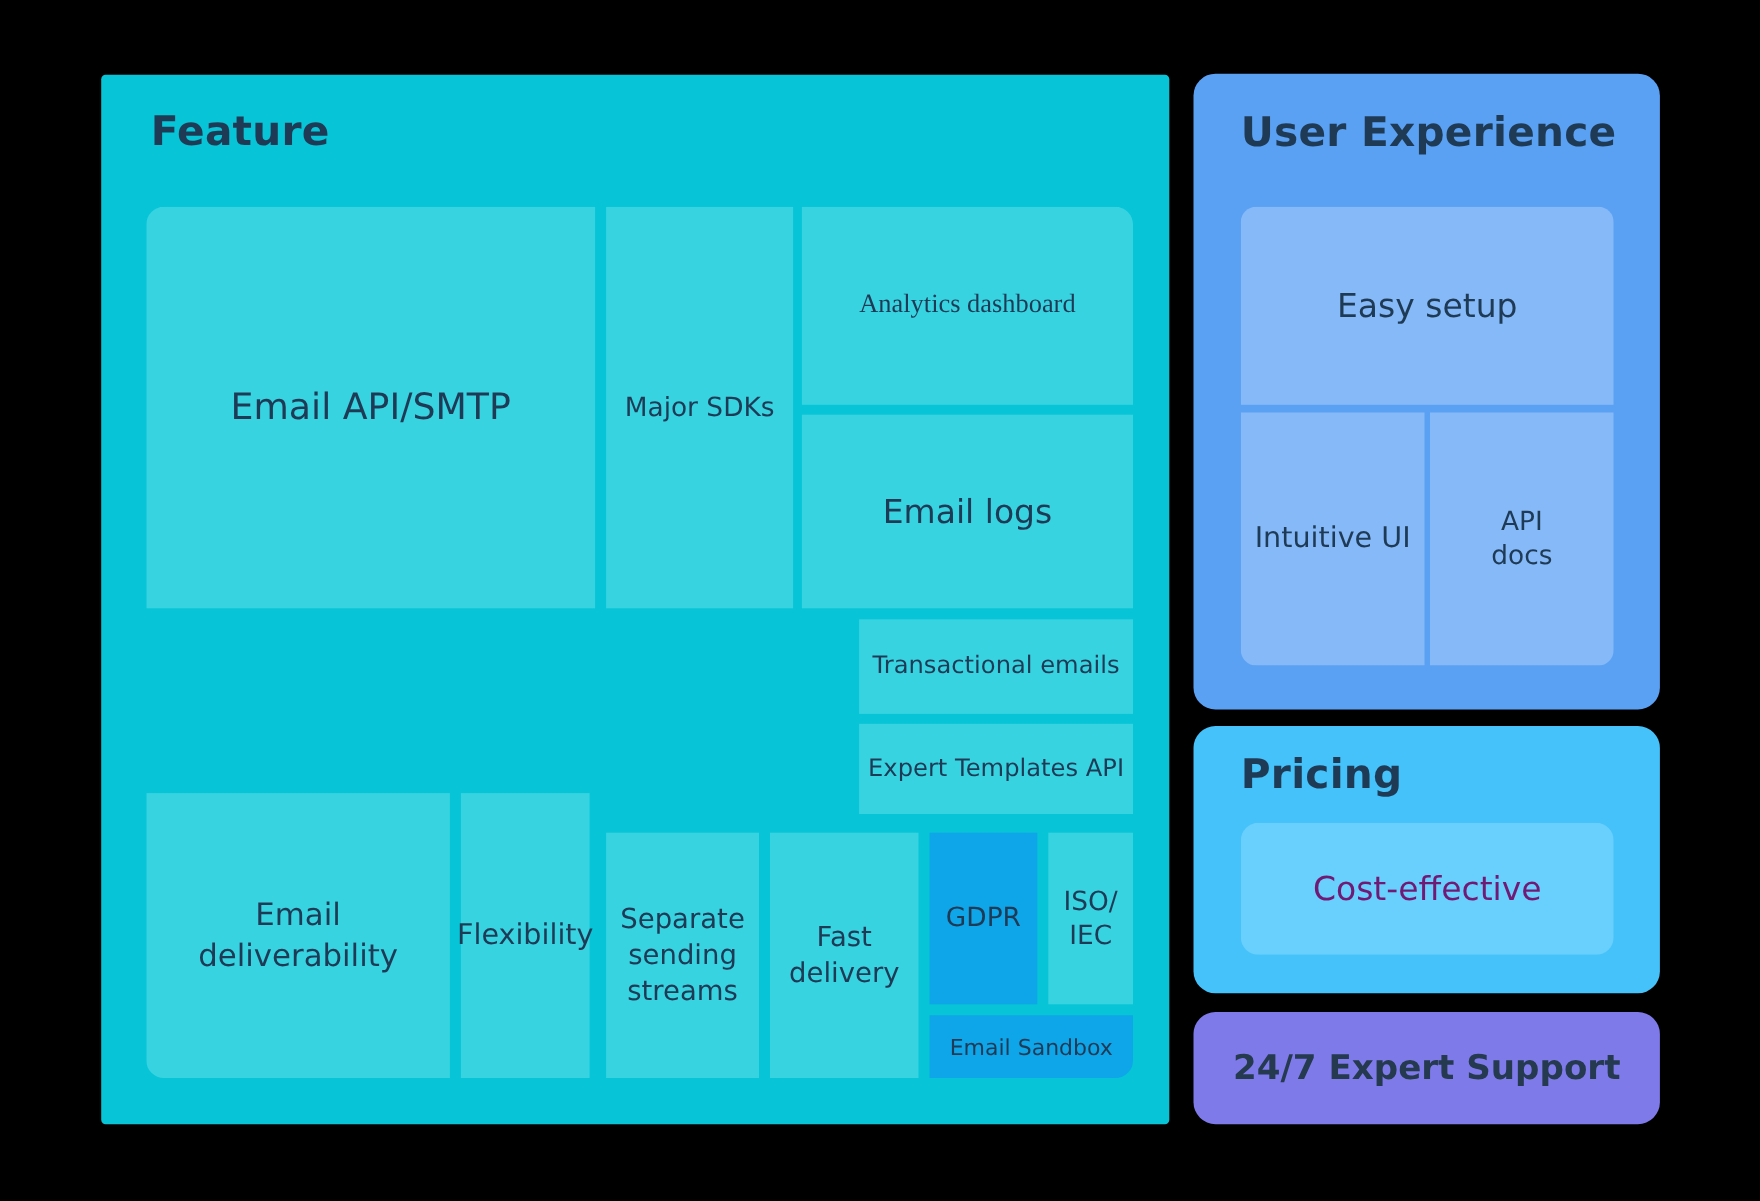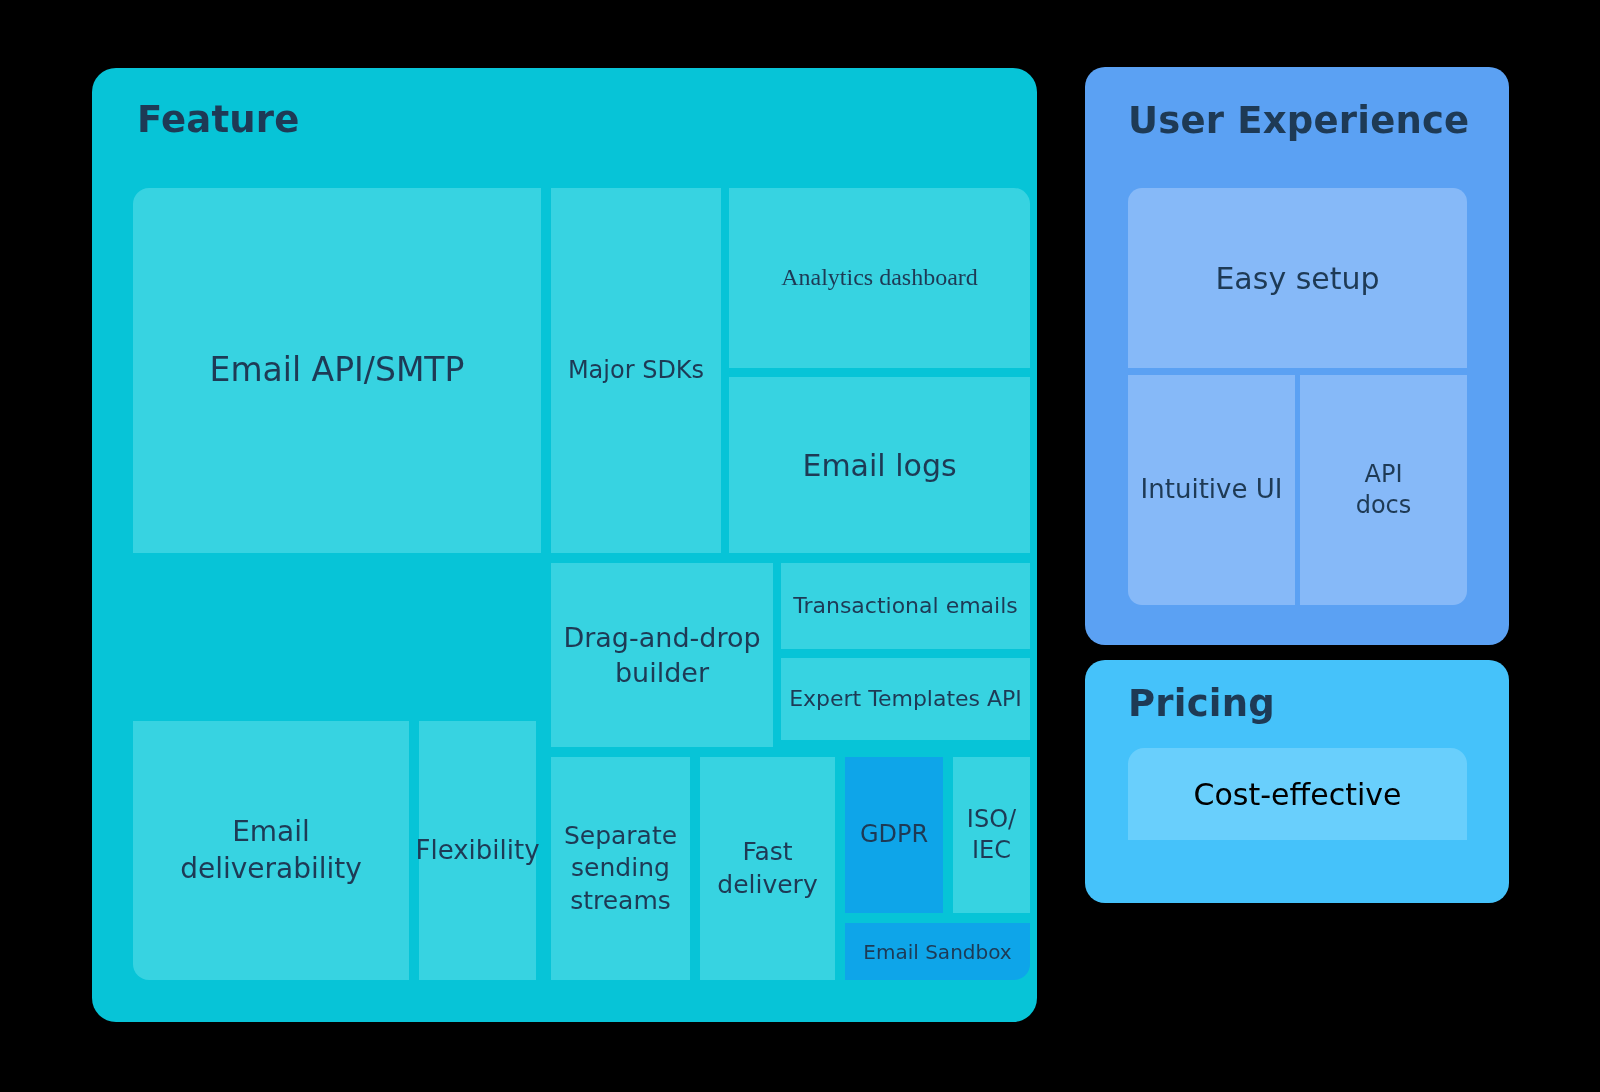--- a/index.html
+++ b/index.html
@@ -1,21 +1,21 @@
 <!DOCTYPE html>
 <html><head>
 <meta charset="utf-8">
 <style>
   html,body{margin:0;padding:0;background:#000;}
   .canvas{
     position:relative;width:1600px;height:1092px;background:#000;overflow:hidden;
     font-family:"DejaVu Sans","Liberation Sans",sans-serif;
   }
   .panel{position:absolute;}
-  #p-feature{left:92px;top:68px;width:945px;height:954px;border-radius:24px;}
+  #p-feature{left:92px;top:68px;width:945px;height:954px;border-radius:4px;padding-left:26px;}
   #p-ux{left:1085px;top:67px;width:424px;height:578px;border-radius:20px;}
   #p-pricing{left:1085px;top:660px;width:424px;height:243px;border-radius:20px;}
   #p-support{left:1085px;top:920px;width:424px;height:102px;border-radius:20px;
              display:flex;align-items:center;justify-content:center;}
   .panel-title{
     position:absolute;font-weight:700;font-size:37px;letter-spacing:0.2px;margin:0;
   }
   #p-feature .panel-title{left:45px;top:30px;}
   #p-ux .panel-title{left:43px;top:32px;}
   #p-pricing .panel-title{left:43px;top:22px;}
@@ -34,22 +34,20 @@
 
 <div class="canvas">
 
   <section class="panel" id="p-feature" style="background: rgb(7, 196, 215);">
     <h2 class="panel-title g-label" style="color: rgb(30, 58, 85);">Feature</h2>
     <div class="tilewrap">
         <div class="tile" style="left: 0px; top: 0px; width: 408px; height: 365px; background: rgb(55, 211, 225); color: rgb(30, 58, 85); font-size: 33px;">Email API/SMTP</div>
         <div class="tile" style="left: 418px; top: 0px; width: 170px; height: 365px; background: rgb(55, 211, 225); color: rgb(30, 58, 85); font-size: 24px;">Major SDKs</div>
         <div class="tile" style="left: 596px; top: 0px; width: 301px; height: 180px; background: rgb(55, 211, 225); color: rgb(30, 58, 85); font-size: 24px; font-family: Liberation Serif, serif;">Analytics dashboard</div>
         <div class="tile" style="left: 596px; top: 189px; width: 301px; height: 176px; background: rgb(55, 211, 225); color: rgb(30, 58, 85); font-size: 30px;">Email logs</div>
-        <div class="tile" style="left: 418px; top: 375px; width: 222px; height: 184px; background: rgb(55, 211, 225); color: rgb(30, 58, 85); font-size: 27px;">Drag-and-drop
-builder</div>
         <div class="tile" style="left: 648px; top: 375px; width: 249px; height: 86px; background: rgb(55, 211, 225); color: rgb(30, 58, 85); font-size: 22px;">Transactional emails</div>
         <div class="tile" style="left: 648px; top: 470px; width: 249px; height: 82px; background: rgb(55, 211, 225); color: rgb(30, 58, 85); font-size: 22px;">Expert Templates API</div>
         <div class="tile" style="left: 0px; top: 533px; width: 276px; height: 259px; background: rgb(55, 211, 225); color: rgb(30, 58, 85); font-size: 28px;">Email
 deliverability</div>
         <div class="tile" style="left: 286px; top: 533px; width: 117px; height: 259px; background: rgb(55, 211, 225); color: rgb(30, 58, 85); font-size: 26px;">Flexibility</div>
         <div class="tile" style="left: 418px; top: 569px; width: 139px; height: 223px; background: rgb(55, 211, 225); color: rgb(30, 58, 85); font-size: 25px;">Separate
 sending
 streams</div>
         <div class="tile" style="left: 567px; top: 569px; width: 135px; height: 223px; background: rgb(55, 211, 225); color: rgb(30, 58, 85); font-size: 25px;">Fast
 delivery</div>
@@ -66,18 +64,21 @@
         <div class="tile" style="left: 0px; top: 0px; width: 339px; height: 180px; background: rgb(134, 185, 248); color: rgb(30, 58, 85); font-size: 30px;">Easy setup</div>
         <div class="tile" style="left: 0px; top: 187px; width: 167px; height: 230px; background: rgb(134, 185, 248); color: rgb(30, 58, 85); font-size: 26px;">Intuitive UI</div>
         <div class="tile" style="left: 172px; top: 187px; width: 167px; height: 230px; background: rgb(134, 185, 248); color: rgb(30, 58, 85); font-size: 24px;">API
 docs</div>
       </div>
   </section>
 
   <section class="panel" id="p-pricing" style="background: rgb(69, 194, 250);">
     <h2 class="panel-title g-label" style="color: rgb(30, 58, 85);">Pricing</h2>
     <div class="tilewrap">
-        <div class="tile" style="left: 0px; top: 0px; width: 339px; height: 92px; background: rgb(105, 207, 252); color: #000000; font-size: 30px;">Cost-effective</div>
+        <div class="tile" style="left: 0px; top: 0px; width: 339px; height: 120px; background: rgb(105, 207, 252); color: #701a75; font-size: 30px;">Cost-effective</div>
       </div>
   </section>
 
+  <section class="panel" id="p-support" style="background: rgb(127, 122, 233);">
+    <div class="support-label g-label" style="color: rgb(37, 57, 79);">24/7 Expert Support</div>
+  </section>
 
 </div>
 
 </body></html>

